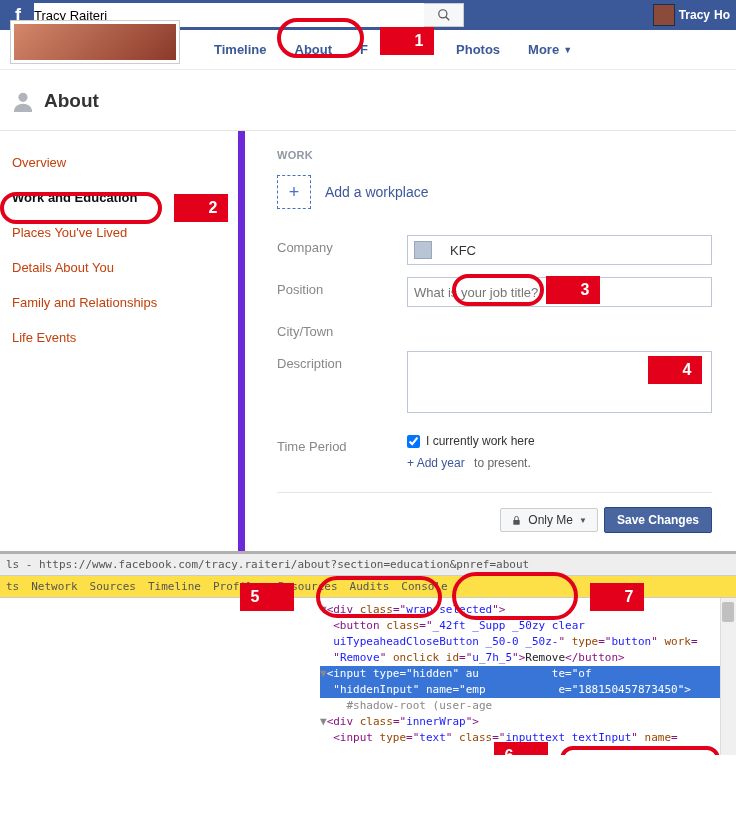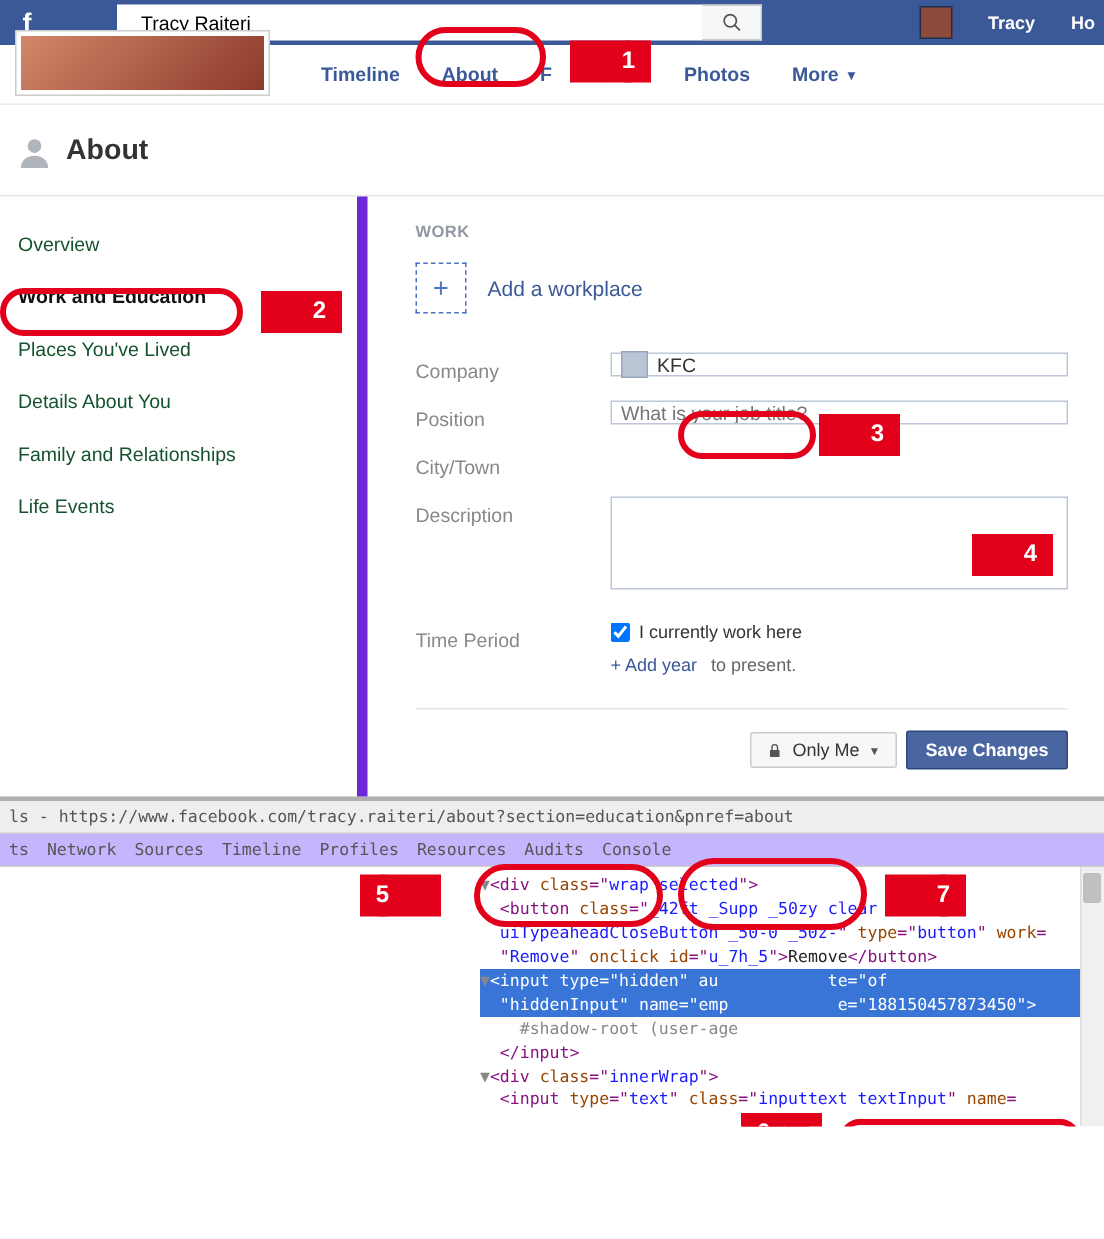--- a/index.html
+++ b/index.html
@@ -1,59 +1,59 @@
 <!DOCTYPE html>
 <html><head>
 <meta charset="utf-8">
 <style>
   * { box-sizing: border-box; margin: 0; padding: 0; }
   body { font-family: Helvetica, Arial, sans-serif; font-size: 13px; color: #333; background: #fff; width: 736px; }
   
   .topbar { background: #3b5998; height: 30px; display: flex; align-items: center; padding: 0 6px; position: relative; }
   .fb-logo { width: 24px; height: 24px; background: #3b5998; color: #fff; font-weight: bold; font-size: 18px; display: flex; align-items:center; justify-content:center; border-radius:2px; }
   .search-wrap { display:flex; align-items:center; margin-left:4px; }
-  .search-input { width: 390px; height: 24px; border: none; padding: 2px 16px; font-size:13px;margin-left:44px; }
+  .search-input { width: 390px; height: 24px; border: none; padding: 2px 0; font-size:13px; }
   .search-btn { width: 40px; height: 24px; background:#f6f7f8; border:1px solid #ccc; border-left:none; display:flex; align-items:center; justify-content:center; cursor:pointer; }
-  .topbar-right { margin-left:auto; display:flex; align-items:center; gap:24px; color:#fff; font-weight:bold; font-size:12px; }
+  .topbar-right { margin-left:auto; display:flex; align-items:center; gap:4px; color:#fff; font-weight:bold; font-size:12px; }
   .avatar-small { width:22px; height:22px; background:#8b4a3a; border:1px solid #1c2e4a; }
   
   .profile-tabs { height:40px; border-bottom:1px solid #e9eaed; display:flex; align-items:center; padding-left:200px; background:#fff; position:relative; }
   .profile-pic-box { position:absolute; left:10px; top:-10px; width:170px; height:44px; border:1px solid #ccc; background:#fff; padding:3px; }
   .profile-pic-inner { width:100%; height:100%; background: linear-gradient(135deg,#d4876a 0%, #8b3a2a 100%); }
   .tab { padding:10px 14px; color:#3b5998; font-weight:bold; font-size:13px; cursor:pointer; display:flex; align-items:center; gap:4px; }
   
   .about-header { padding:20px 12px 18px; border-bottom:1px solid #e5e5e5; display:flex; align-items:center; gap:10px; }
   .silhouette { width:22px; height:22px; }
   .about-title { font-size:19px; font-weight:bold; color:#333; }
   .content { display:flex; }
   .sidebar { width:238px; padding:14px 0; }
-  .sidebar-item { padding:10px 12px; color:#14532d; font-size:13px; cursor:pointer; }
+  .sidebar-item { padding:10px 12px; color:#c2410c; font-size:13px; cursor:pointer; }
   .main { flex:1; border-left:7px solid #6d28d9; padding:18px 24px 18px 32px; }
   .section-label { color:#9197a3; font-size:11px; font-weight:bold; letter-spacing:0.3px; margin-bottom:14px; }
   .add-workplace-row { display:flex; align-items:center; gap:14px; margin-bottom:26px; }
   .plus-box { width:34px; height:34px; border:1px dashed #4a72c4; display:flex; align-items:center; justify-content:center; color:#4a72c4; font-size:18px; }
   .add-text { color:#3b5998; font-size:14px; cursor:pointer; }
   .form-row { display:flex; align-items:flex-start; margin-bottom:12px; }
   .form-label { width:130px; padding-right:14px; color:#888; font-size:13px; padding-top:5px; }
   .form-field { flex:1; }
-  .text-input { width:100%; height:16px; border:1px solid #bdc7d8; padding:3px 6px; font-size:13px; display:flex; align-items:center; gap:6px; background:#fff; }
+  .text-input { width:100%; height:30px; border:1px solid #bdc7d8; padding:3px 6px; font-size:13px; display:flex; align-items:center; gap:18px; background:#fff; }
   .textarea { width:100%; height:62px; border:1px solid #bdc7d8; padding:4px 6px; font-size:13px; resize:none; }
   .chip-icon { width:18px; height:18px; background:#b9c4d4; border:1px solid #9aa7ba; }
   .chip-city { width:18px; height:18px; background:linear-gradient(#87b559,#4a7d2a); }
   .placeholder { color:#999; }
   .time-period { color:#333; font-size:12px; display:flex; align-items:center; gap:6px; }
   .add-year { color:#3b5998; cursor:pointer; font-size:12px; }
   .hr { border-top:1px solid #e5e5e5; margin:22px 0 14px; }
   .actions { display:flex; align-items:center; justify-content:flex-end; gap:6px; }
   .privacy { border:1px solid #ccc; background:#f6f7f8; padding:4px 10px; font-size:12px; display:flex; align-items:center; gap:6px; cursor:pointer; border-radius:2px; }
   .btn-primary { background:#4a66a0; color:#fff; border:1px solid #29487d; padding:5px 12px; font-weight:bold; font-size:12px; cursor:pointer; border-radius:2px; }
   
   .devtools { border-top:3px solid #b0b0b0; font-family: Menlo, Consolas, monospace; font-size:11px; }
   .dt-url { background:#eee; color:#555; padding:4px 6px; border-bottom:1px solid #ccc; }
-  .dt-tabs { background:#c4b5fd; border-bottom:1px solid #ccc; padding:4px 6px; color:#555; display:flex; gap:12px; }
+  .dt-tabs { background:#fde047; border-bottom:1px solid #ccc; padding:4px 6px; color:#555; display:flex; gap:12px; }
   .dt-body { display:flex; }
   .dt-panel { flex:1; background:#fff; padding:4px 8px 10px 8px; overflow:hidden; position:relative; }
   .dt-line { white-space:pre; line-height:1.45; }
   .c-purple { color:#881280; }
   .c-brown  { color:#994500; }
   .c-blue   { color:#1a1aff; }
   .c-black  { color:#222; }
   .c-gray   { color:#888; }
   .hl { background:#3875d7; color:#fff; }
   .hl .c-purple, .hl .c-brown, .hl .c-blue, .hl .c-black { color:#fff; }
@@ -201,21 +201,20 @@
     </div>
     <div class="dt-body">
       <div class="dt-panel" style="padding-left:320px">
         <div class="dt-line"><span class="c-gray">▼</span><span class="c-purple">&lt;div </span><span class="c-brown">class</span><span class="c-purple">="</span><span class="c-blue">wrap selected</span><span class="c-purple">"&gt;</span></div>
         <div class="dt-line"><span class="c-purple">  &lt;button </span><span class="c-brown">class</span><span class="c-purple">="</span><span class="c-blue">_42ft _Supp _50zy clear</span></div>
         <div class="dt-line"><span class="c-blue">  uiTypeaheadCloseButton _50-0 _50z-</span><span class="c-purple">" </span><span class="c-brown">type</span><span class="c-purple">="</span><span class="c-blue">button</span><span class="c-purple">" </span><span class="c-brown">work</span><span class="c-purple">=</span></div>
         <div class="dt-line"><span class="c-purple">  "</span><span class="c-blue">Remove</span><span class="c-purple">" </span><span class="c-brown">onclick id</span><span class="c-purple">="</span><span class="c-blue">u_7h_5</span><span class="c-purple">"&gt;</span><span class="c-black">Remove</span><span class="c-purple">&lt;/button&gt;</span></div>
         <div class="dt-line hl"><span class="c-gray">▼</span><span class="c-purple">&lt;input </span><span class="c-brown">type</span><span class="c-purple">="</span><span class="c-blue">hidden</span><span class="c-purple">" au           te="of</span></div>
         <div class="dt-line hl"><span class="c-purple">  "</span><span class="c-blue">hiddenInput</span><span class="c-purple">" </span><span class="c-brown">name</span><span class="c-purple">="</span><span class="c-blue">emp</span><span class="c-purple">           e="</span><span class="c-blue">188150457873450</span><span class="c-purple">"&gt;</span></div>
         <div class="dt-line"><span class="c-gray">    #shadow-root (user-age</span></div>
-        <div class="dt-line"><span class="c-purple">  &lt;/input&gt;</span></div>
         <div class="dt-line"><span class="c-gray">▼</span><span class="c-purple">&lt;div </span><span class="c-brown">class</span><span class="c-purple">="</span><span class="c-blue">innerWrap</span><span class="c-purple">"&gt;</span></div>
         <div class="dt-line"><span class="c-purple">  &lt;input </span><span class="c-brown">type</span><span class="c-purple">="</span><span class="c-blue">text</span><span class="c-purple">" </span><span class="c-brown">class</span><span class="c-purple">="</span><span class="c-blue">inputtext textInput</span><span class="c-purple">" </span><span class="c-brown">name</span><span class="c-purple">=</span></div>
         <div class="dt-scroll">
             <div class="dt-thumb"></div>
           </div>
       </div>
     </div>
   </div>
 
   <div class="anno" style="left:277px; top:18px; width:87px; height:40px; border-radius:24px"></div>

